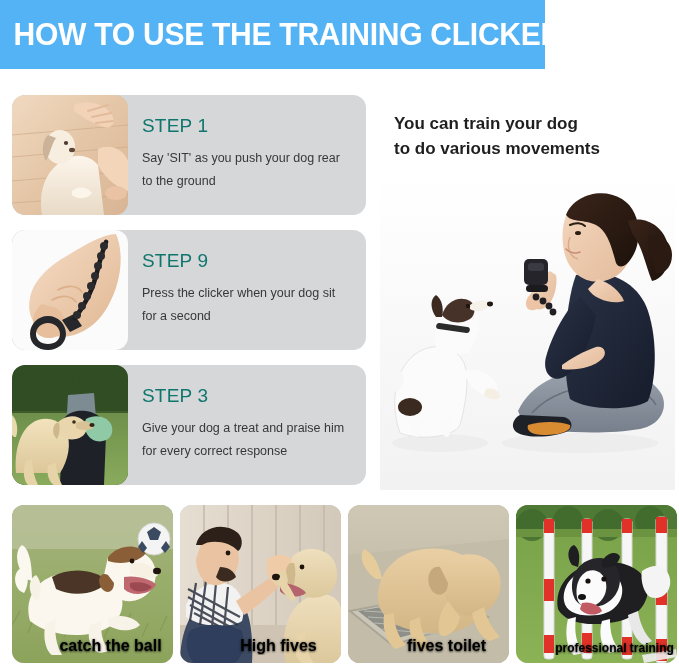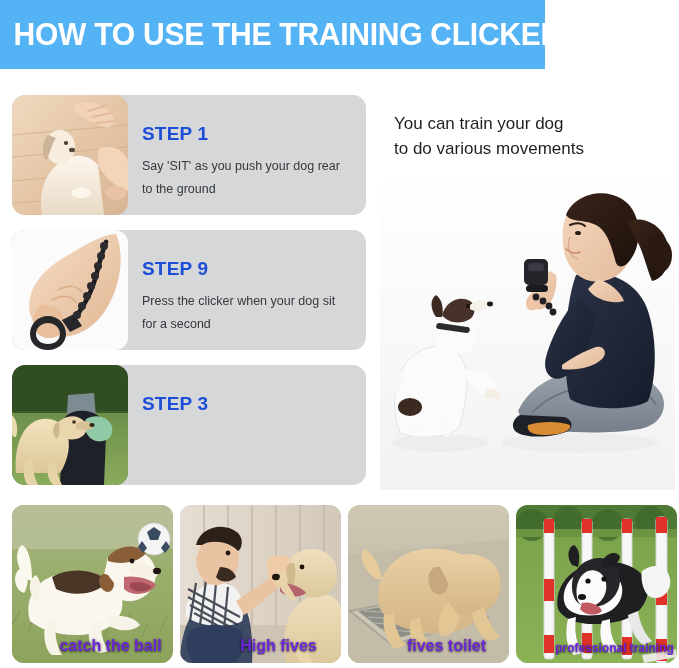--- a/index.html
+++ b/index.html
@@ -65,40 +65,41 @@
     background: #cfcfcf;
   }
   .step-thumb svg { display: block; }
   .step-body {
     position: absolute;
     left: 130px;
     top: 20px;
     right: 10px;
   }
   .step-title {
-    color: #1d4ed8;
+    color: #0f766e;
     font-size: 19px;
-    font-weight: bold;
+    font-weight: normal;
     letter-spacing: 0.2px;
-    margin: 8px 0 10px 0;
+    margin: 0 0 10px 0;
   }
   .step-desc {
     color: #36383a;
     font-size: 12.5px;
     line-height: 1.85;
     margin: 0;
     max-width: 205px;
   }
 
   
   .right-column {
     position: absolute;
     left: 380px;
     top: 95px;
     width: 290px;
+    font-weight: bold;
   }
   .right-heading {
     color: #1f1f1f;
     font-size: 17px;
     line-height: 1.45;
     margin: 17px 0 0 14px;
     white-space: pre-line;
   }
   .hero-photo {
     position: absolute;
@@ -130,21 +131,21 @@
     background: #b9b9ab;
     flex: 0 0 auto;
   }
   .gallery-tile svg { display: block; }
   .tile-caption {
     position: absolute;
     left: 0;
     right: 0;
     bottom: 8px;
     text-align: center;
-    color: #6d28d9;
+    color: #000000;
     font-size: 16px;
     font-weight: bold;
     text-shadow: 0 1px 2px rgba(0,0,0,0.55), 0 0 3px rgba(0,0,0,0.35);
     white-space: nowrap;
     overflow: hidden;
     margin-left: 36px;
   }
   .tile-caption.small { font-size: 12px; }
 </style>
 </head>
@@ -263,20 +264,21 @@
         <circle cx="62" cy="57" r="1.8" fill="#3a2c1c"></circle>
         <ellipse cx="80" cy="60" rx="2.6" ry="2" fill="#2e241a"></ellipse>
         <path d="M44 58 C40 62 40 70 45 74 C48 69 48 62 47 58 Z" fill="#cdb88e"></path>
         <path d="M14 96 C10 106 12 116 16 120 L26 120 C22 112 20 102 20 94 Z" fill="#e6d4a8"></path>
         <path d="M36 100 C34 110 38 118 42 120 L50 120 C46 112 44 104 44 98 Z" fill="#e6d4a8"></path>
         <path d="M2 72 C-4 66 -6 56 0 50 C6 56 6 66 4 72 Z" fill="#e9d9af"></path>
       </svg>
     </div>
     <div class="step-body">
       <p class="step-title">STEP 3</p>
+      <p class="step-desc">Give your dog a treat and praise him for every correct response</p>
     </div>
   </div>
 </div>
 
 <div class="right-column">
   <div class="right-heading">You can train your dog
 to do various movements</div>
 </div>
 
 <div class="hero-photo">

